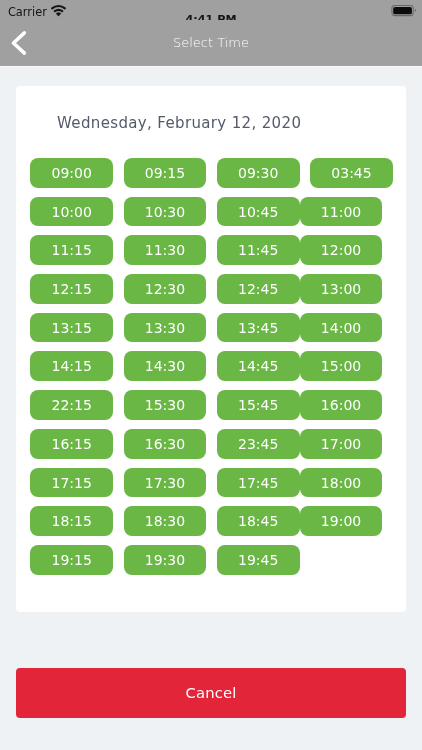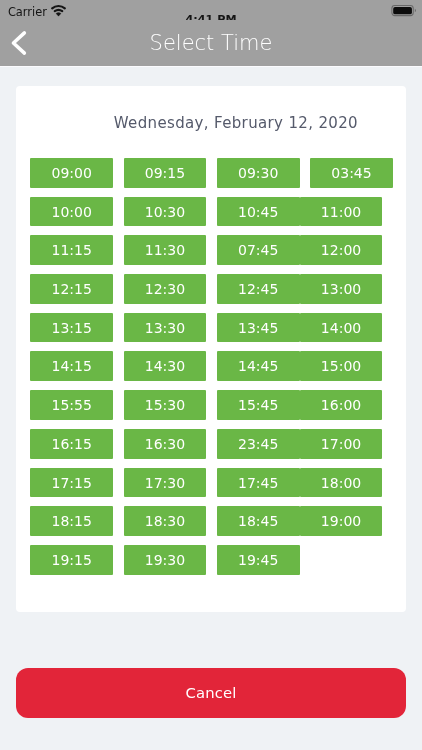--- a/index.html
+++ b/index.html
@@ -14,38 +14,38 @@
               line-height:16px;color:#151515;white-space:nowrap;}
   .sb-wifi{position:absolute;left:51px;top:5.5px;width:15px;height:11px;}
   .sb-time{position:absolute;left:0;top:12px;width:422px;text-align:center;
            font-size:11.2px;line-height:16px;font-weight:bold;color:#151515;}
   .sb-batt{position:absolute;left:390.5px;top:4.9px;width:25px;height:11.2px;}
 
   
   .navbar{position:absolute;left:0;top:20px;width:422px;height:46px;background:#a0a0a0;}
   .nav-hairline{position:absolute;left:0;top:66px;width:422px;height:1px;background:#fbfbfe;}
   .nav-title{position:absolute;left:0;top:0;width:422px;height:46px;line-height:46px;
-             text-align:center;color:#ffffff;font-size:21px;font-weight:300;}
+             text-align:center;color:#ffffff;font-size:13px;font-weight:300;}
   .nav-back{position:absolute;left:0;top:6.1px;width:34px;height:34px;cursor:pointer;}
 
   
   .card{position:absolute;left:15.6px;top:85.5px;width:390.2px;height:526.4px;
         background:#ffffff;border-radius:4px;}
-  .card-date{position:absolute;left:0;top:112.5px;width:358px;text-align:right;
+  .card-date{position:absolute;left:0;top:112.5px;width:358px;text-align:center;
              font-size:15px;font-weight:400;letter-spacing:0.35px;text-indent:0.35px;
              line-height:20px;color:#555a6b;}
   .grid{position:absolute;left:30.3px;top:158px;width:363px;}
   .slot{float:left;width:82.8px;height:29.7px;margin:0 10.47px 9.01px 0;background:#6ab746;
-        border-radius:1px;color:#ffffff;font-size:14px;font-weight:400;
+        border-radius:8px;color:#ffffff;font-size:14px;font-weight:400;
         text-align:center;line-height:31.4px;cursor:pointer;}
   .slot.col4{margin-right:0;}
 
   
   .cancel{position:absolute;left:16.3px;top:667.9px;width:389.5px;height:50px;background:#e22539;
-          border-radius:12px;color:#ffffff;font-size:14.8px;font-weight:400;
+          border-radius:4px;color:#ffffff;font-size:14.8px;font-weight:400;
           letter-spacing:0.15px;text-indent:0.15px;text-align:center;line-height:50px;cursor:pointer;}
 </style>
 </head>
 <body>
 
 <div class="screen">
 
   <div class="statusbar">
     <span class="sb-carrier">Carrier</span>
     <span class="sb-wifi">
@@ -81,35 +81,35 @@
       <div class="slot">09:00</div>
       <div class="slot">09:15</div>
       <div class="slot">09:30</div>
       <div class="slot col4">03:45</div>
       <div class="slot">10:00</div>
       <div class="slot">10:30</div>
       <div class="slot col4">10:45</div>
       <div class="slot">11:00</div>
       <div class="slot">11:15</div>
       <div class="slot">11:30</div>
-      <div class="slot col4">07:45</div>
+      <div class="slot col4">11:45</div>
       <div class="slot">12:00</div>
       <div class="slot">12:15</div>
       <div class="slot">12:30</div>
       <div class="slot col4">12:45</div>
       <div class="slot">13:00</div>
       <div class="slot">13:15</div>
       <div class="slot">13:30</div>
       <div class="slot col4">13:45</div>
       <div class="slot">14:00</div>
       <div class="slot">14:15</div>
       <div class="slot">14:30</div>
       <div class="slot col4">14:45</div>
       <div class="slot">15:00</div>
-      <div class="slot">15:55</div>
+      <div class="slot">22:15</div>
       <div class="slot">15:30</div>
       <div class="slot col4">15:45</div>
       <div class="slot">16:00</div>
       <div class="slot">16:15</div>
       <div class="slot">16:30</div>
       <div class="slot col4">23:45</div>
       <div class="slot">17:00</div>
       <div class="slot">17:15</div>
       <div class="slot">17:30</div>
       <div class="slot col4">17:45</div>

